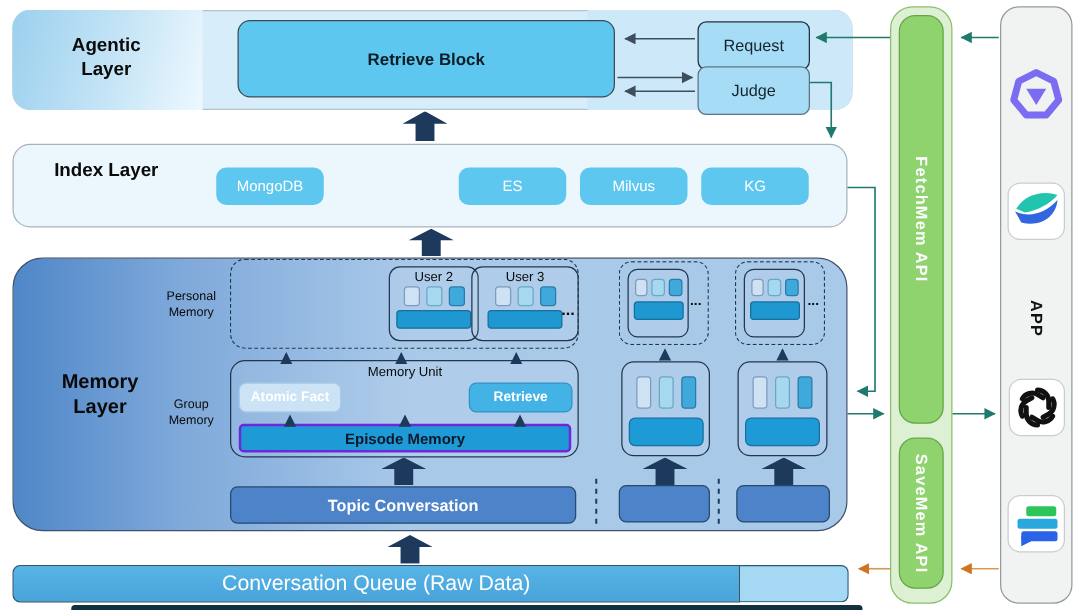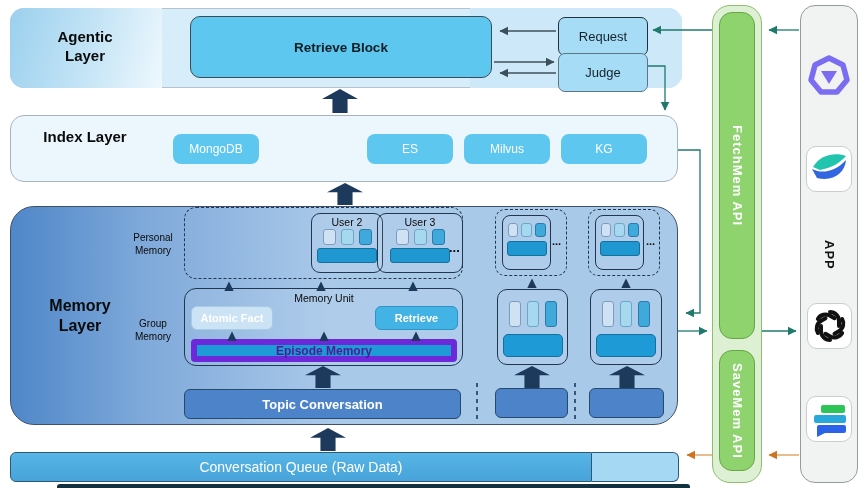--- a/index.html
+++ b/index.html
@@ -27,24 +27,24 @@
   .solidbox{border:1.4px solid #22374f;border-radius:9px;box-sizing:border-box;background:rgba(255,255,255,0.08);}
   .ucard-title{font-size:10.5px;text-align:center;margin-top:2px;color:#0a0a0a;}
   .chiprow{display:flex;justify-content:center;gap:5px;margin-top:1px;}
   .mchip{border-radius:3px;box-sizing:border-box;}
   .c1{background:#cfe2f4;border:1px solid #7d9cbd;}
   .c2{background:#a6d9f0;border:1px solid #6aa8c8;}
   .c3{background:#3fa9dc;border:1px solid #2a7ba8;}
   .mbar{background:#1f97d1;border:1px solid #17709c;border-radius:3px;margin:3px auto 0;}
   .unit-title{font-size:10.5px;text-align:center;color:#0a0a0a;}
   .uchip{height:24px;border-radius:6px;font-weight:bold;font-size:11px;color:#fff;box-sizing:border-box;}
-  .episode{left:191px;top:339px;width:266px;height:23px;background:#1e9bd6;border:6px solid #6d28d9;border-radius:4px;color:#4c1d95;font-weight:bold;font-size:12px;box-sizing:border-box;}
+  .episode{left:191px;top:339px;width:266px;height:23px;background:#1e9bd6;border:2px solid #6d28d9;border-radius:4px;color:#0f172a;font-weight:bold;font-size:12px;box-sizing:border-box;}
   .topicbar{background:#4d83c8;border:1.2px solid #27496e;border-radius:6px;color:#fff;font-weight:bold;font-size:13px;box-sizing:border-box;}
   .ellip{font-weight:bold;font-size:13px;color:#0a0a0a;}
-  .queue-l{left:10px;top:452px;width:582px;height:30px;background:linear-gradient(180deg,#58b5e6,#47a3d9);border:1.3px solid #2b5a77;border-radius:6px 0 0 6px;color:#fff;font-size:14px;box-sizing:border-box;}
+  .queue-l{left:10px;top:452px;width:582px;height:30px;background:linear-gradient(180deg,#58b5e6,#47a3d9);border:1.3px solid #2b5a77;border-radius:6px 0 0 6px;color:#fff;font-size:17px;box-sizing:border-box;}
   .queue-r{left:592px;top:452px;width:87px;height:30px;background:#a4d8f3;border:1.3px solid #2b5a77;border-left:none;border-radius:0 6px 6px 0;box-sizing:border-box;}
   .bottom-strip{left:57px;top:484px;width:633px;height:4px;background:#12303e;border-radius:3px 3px 0 0;}
   .api-outer{left:712px;top:5px;width:50px;height:478px;background:#def0d4;border:1.5px solid #8bbf6b;border-radius:18px;box-sizing:border-box;}
   .api-bar{left:719px;width:36px;background:#8fd36f;border:1.4px solid #64a744;border-radius:13px;box-sizing:border-box;
     display:flex;align-items:center;justify-content:center;writing-mode:vertical-rl;color:#fff;font-weight:bold;font-size:13px;letter-spacing:1px;}
   .app-col{left:800px;top:5px;width:58px;height:478px;background:#f1f2f2;border:1.3px solid #949b9f;border-radius:15px;box-sizing:border-box;}
   .icon-tile{background:#fff;border:1px solid #c9cdd0;border-radius:10px;box-sizing:border-box;}
   .app-label{left:800px;top:222px;width:58px;height:66px;display:flex;align-items:center;justify-content:center;
     writing-mode:vertical-rl;font-weight:bold;font-size:13px;letter-spacing:1px;color:#111;}
   .block-arrow{background:#1d3a5c;clip-path:polygon(50% 0%,100% 42%,71% 42%,71% 100%,29% 100%,0% 42%,29% 42%,0% 42%);}

